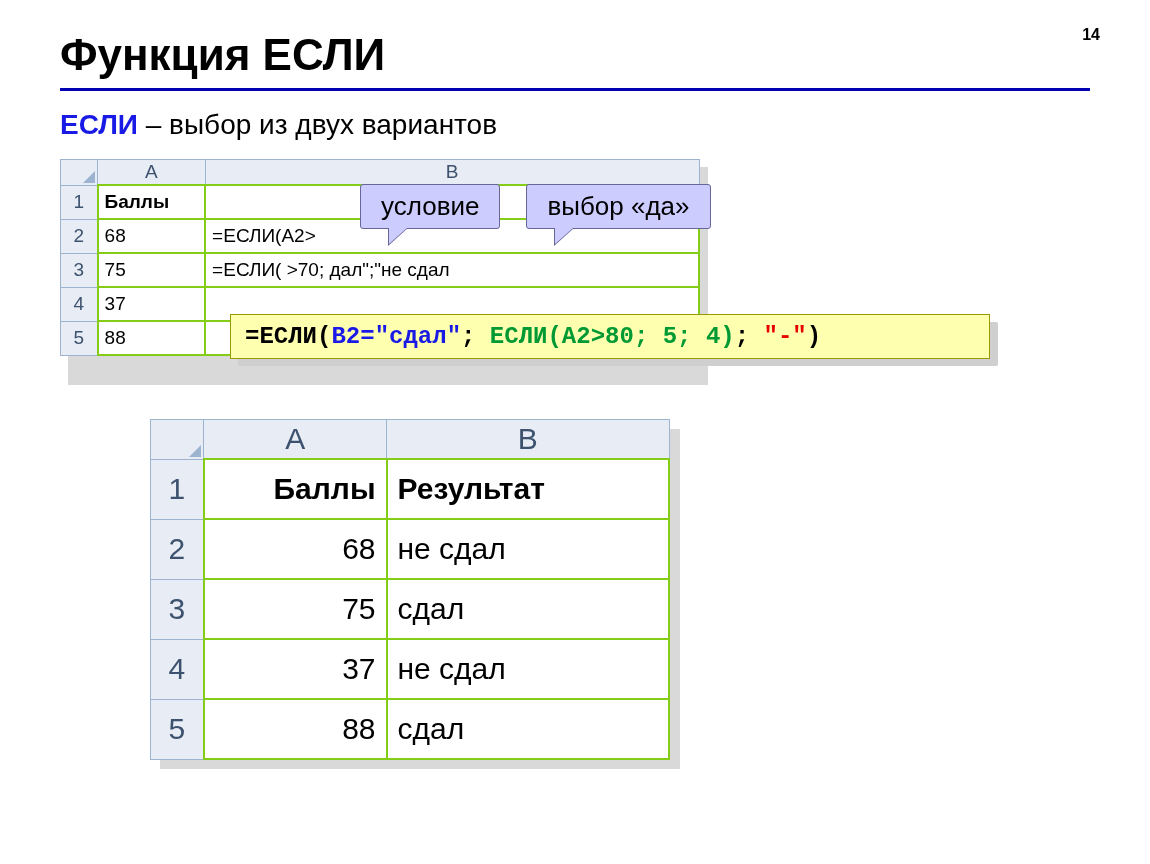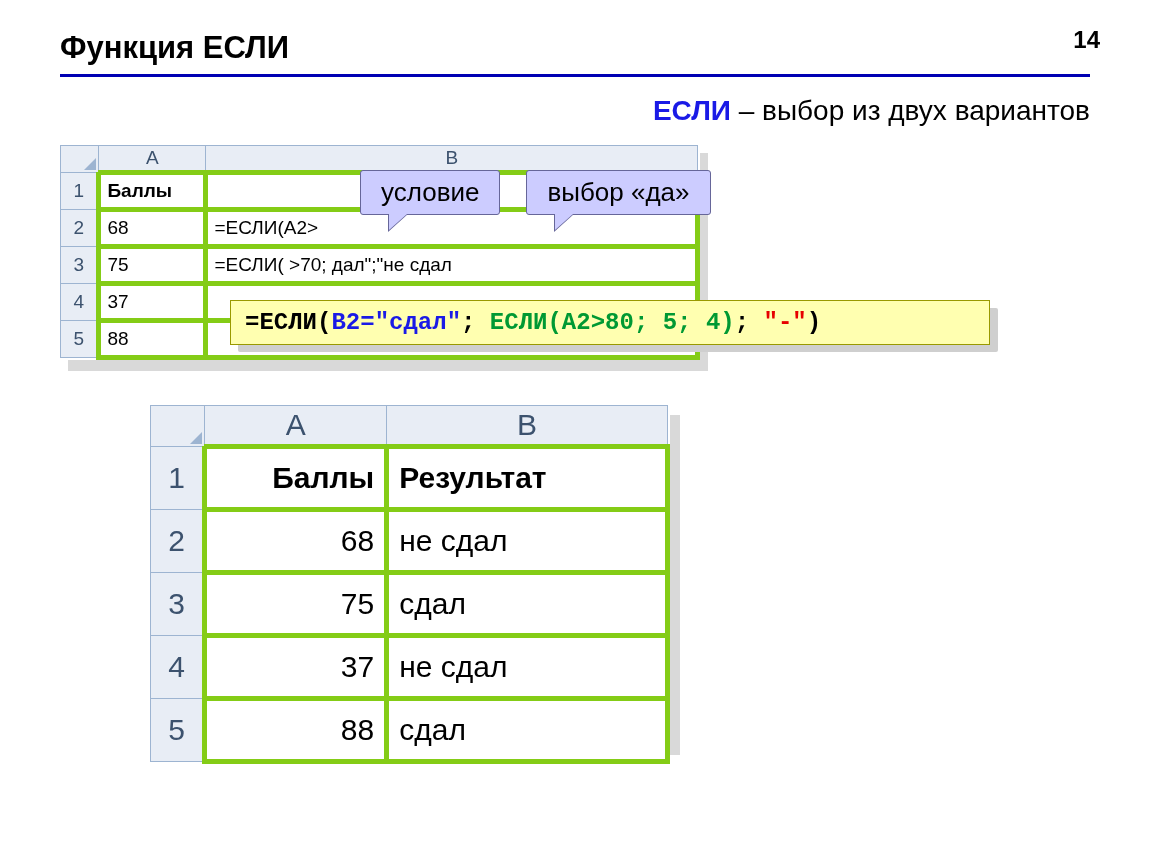--- a/index.html
+++ b/index.html
@@ -1,29 +1,29 @@
 <!DOCTYPE html>
 <html><head>
 <meta charset="utf-8">
 <style>
   html,body{margin:0;padding:0;background:#fff;font-family:Arial,Helvetica,sans-serif;}
   .slide{position:relative;width:1150px;height:864px;padding:30px 60px 30px 60px;box-sizing:border-box;}
-  .pagenum{position:absolute;top:26px;right:50px;font-weight:bold;font-size:24px;}
-  h1{font-size:31px;font-weight:bold;margin:0 0 8px 0;}
+  .pagenum{position:absolute;top:26px;right:50px;font-weight:bold;font-size:16px;}
+  h1{font-size:44px;font-weight:bold;margin:0 0 8px 0;}
   .rule{border:none;border-top:3px solid #0000b3;margin:0 0 18px 0;}
-  .subtitle{font-size:28px;margin-bottom:18px;text-align:right;}
+  .subtitle{font-size:28px;margin-bottom:18px;}
   .kw{color:#1a1ae6;font-weight:bold;}
 
   
   .sheet{border:1px solid #b0b8c4;background:#fff;font-size:19px;}
   .sheet .colhdr td{background:#e8edf5;border:1px solid #9db4d1;text-align:center;color:#3c526e;font-weight:normal;}
   .sheet .corner{background:#e8edf5;border:1px solid #9db4d1;width:32px;position:relative;}
   .sheet .corner::after{content:"";position:absolute;right:2px;bottom:2px;width:0;height:0;border-left:12px solid transparent;border-bottom:12px solid #9db4d1;}
   .sheet .rowhdr{background:#e8edf5;border:1px solid #9db4d1;text-align:center;color:#3c526e;width:32px;}
-  .sheet td.cell{border:5px solid #84cc16;padding:2px 6px;height:28px;}
+  .sheet td.cell{border:2px solid #84cc16;padding:2px 6px;height:28px;}
   .sheet td.cell.r{text-align:right;}
   .sheet td.cell.b{font-weight:bold;}
 
   
   .stack{position:relative;width:660px;height:240px;margin-left:0;margin-bottom:20px;}
   .shadow1{position:absolute;left:8px;top:8px;width:640px;height:218px;background:#d9d9d9;}
   .tbl1{position:absolute;left:0;top:0;width:640px;border-collapse:collapse;}
   .tbl1 .colA{width:100px;}
   .tbl1 .colB{width:470px;}
 

